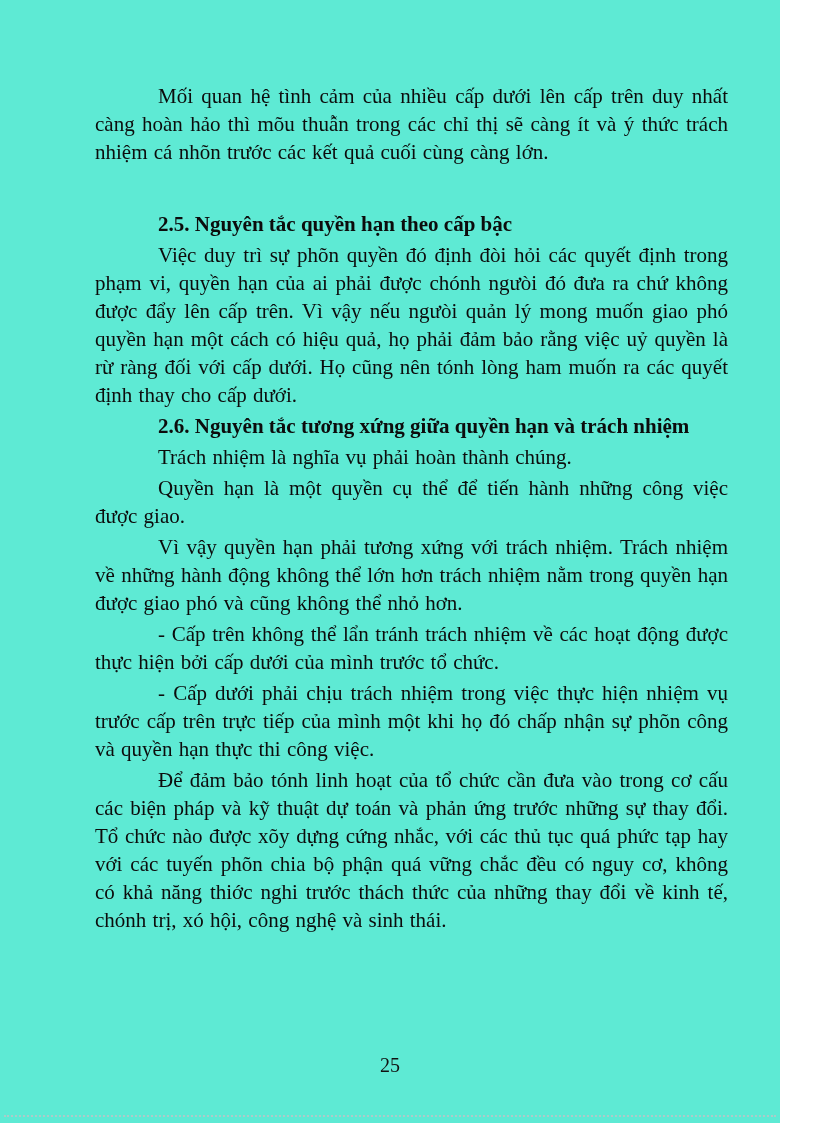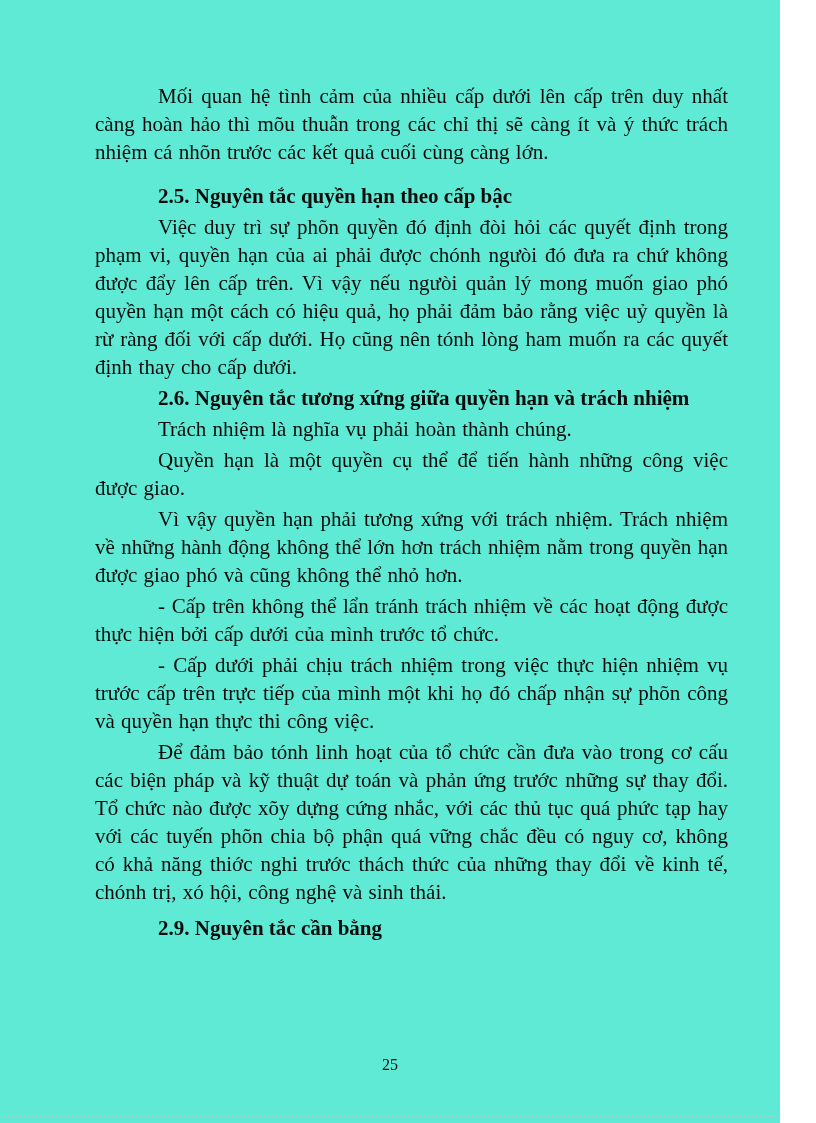--- a/index.html
+++ b/index.html
@@ -31,32 +31,32 @@
     word-spacing: 1px;
   }
   .heading {
     font-size: 21px;
     line-height: 28px;
     font-weight: bold;
     margin: 10px 0 3px 0;
     padding-left: 63px;
     text-indent: 0;
   }
-  .mt-xl { margin-top: 16px; }
+  .mt-xl { margin-top: 44px; }
   .mt-sm { margin-top: 0; }
   .mt-md { margin-top: 12px; }
   .mt-xs { margin-top: 4px; }
   .mt-s8 { margin-top: 8px; }
   .page-number {
     position: absolute;
     top: 1052px;
     left: 0;
     width: 100%;
     text-align: center;
-    font-size: 16px;
+    font-size: 20px;
     line-height: 26px;
     color: #111111;
   }
   .page-break-line {
     position: absolute;
     left: 4px;
     right: 4px;
     top: 1115px;
     height: 0;
     border-top: 2px dotted #b9c6c6;
@@ -71,19 +71,18 @@
     <p class="para">Mối quan hệ tình cảm của nhiều cấp dưới lên cấp trên duy nhất càng hoàn hảo thì mõu thuẫn trong các chỉ thị sẽ càng ít và ý thức trách nhiệm cá nhõn trước các kết quả cuối cùng càng lớn.</p>
     <p class="heading mt-xl">2.5. Nguyên tắc quyền hạn theo cấp bậc</p>
     <p class="para">Việc duy trì sự phõn quyền đó định đòi hỏi các quyết định trong phạm vi, quyền hạn của ai phải được chónh ngưòi đó đưa ra chứ không được đẩy lên cấp trên. Vì vậy nếu ngưòi quản lý mong muốn giao phó quyền hạn một cách có hiệu quả, họ phải đảm bảo rằng việc uỷ quyền là rừ ràng đối với cấp dưới. Họ cũng nên tónh lòng ham muốn ra các quyết định thay cho cấp dưới.</p>
     <p class="heading mt-sm">2.6. Nguyên tắc tương xứng giữa quyền hạn và trách nhiệm</p>
     <p class="para">Trách nhiệm là nghĩa vụ phải hoàn thành chúng.</p>
     <p class="para">Quyền hạn là một quyền cụ thể để tiến hành những công việc được giao.</p>
     <p class="para">Vì vậy quyền hạn phải tương xứng với trách nhiệm. Trách nhiệm về những hành động không thể lớn hơn trách nhiệm nằm trong quyền hạn được giao phó và cũng không thể nhỏ hơn.</p>
     <p class="para">- Cấp trên không thể lẩn tránh trách nhiệm về các hoạt động được thực hiện bởi cấp dưới của mình trước tổ chức.</p>
     <p class="para">- Cấp dưới phải chịu trách nhiệm trong việc thực hiện nhiệm vụ trước cấp trên trực tiếp của mình một khi họ đó chấp nhận sự phõn công và quyền hạn thực thi công việc.</p>
     <p class="para">Để đảm bảo tónh linh hoạt của tổ chức cần đưa vào trong cơ cấu các biện pháp và kỹ thuật dự toán và phản ứng trước những sự thay đổi. Tổ chức nào được xõy dựng cứng nhắc, với các thủ tục quá phức tạp hay với các tuyến phõn chia bộ phận quá vững chắc đều có nguy cơ, không có khả năng thiớc nghi trước thách thức của những thay đổi về kinh tế, chónh trị, xó hội, công nghệ và sinh thái.</p>
-    <p class="heading mt-s8">2.9. Nguyên tắc cần bằng</p>
   </div>
 
   <div class="page-number">25</div>
 
   <div class="page-break-line"></div>
 </div>
 
 </body></html>

